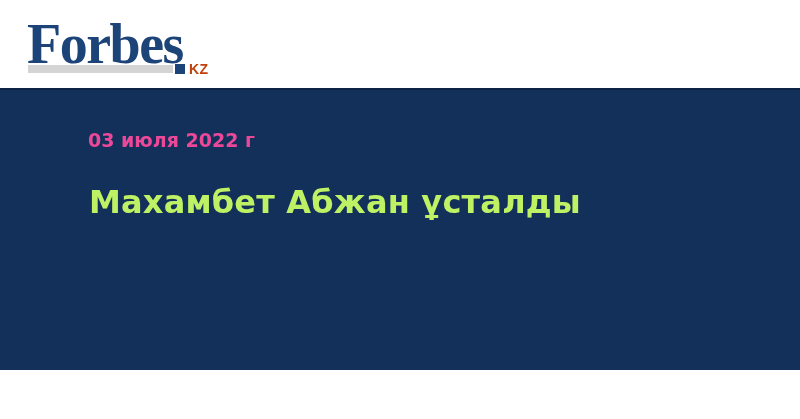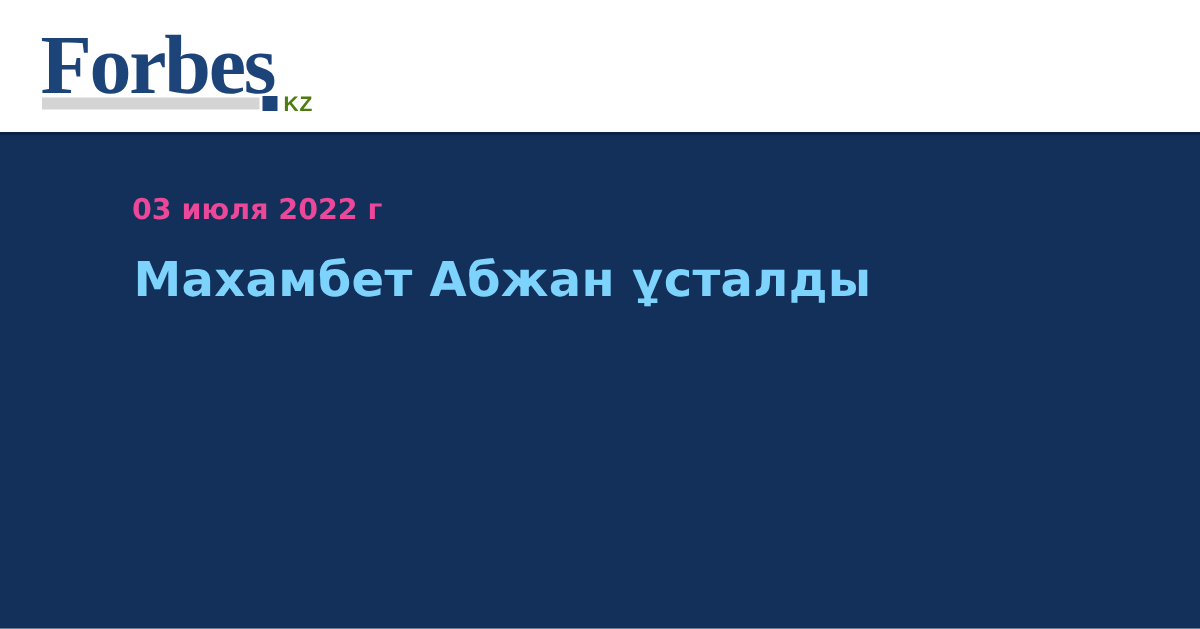--- a/index.html
+++ b/index.html
@@ -10,21 +10,21 @@
     width: 800px;
     height: 419px;
     overflow: hidden;
     font-family: "Liberation Sans", sans-serif;
     background: #ffffff;
   }
 
   .page {
     position: relative;
     width: 800px;
-    height: 419px;
+    height: 370px;
     overflow: hidden;
   }
 
   
   .site-header {
     position: absolute;
     left: 0;
     top: 0;
     width: 800px;
     height: 88px;
@@ -73,21 +73,21 @@
 
   .logo-kz {
     position: absolute;
     left: 162px;
     top: 46px;
     font-family: "Liberation Sans", sans-serif;
     font-weight: bold;
     font-size: 14px;
     line-height: 14px;
     letter-spacing: 0.5px;
-    color: #4d7c0f;
+    color: #c2410c;
   }
 
   
   .article-hero {
     position: absolute;
     left: 0;
     top: 88px;
     width: 800px;
     height: 331px;
     background: #12305a;
@@ -103,29 +103,29 @@
     font-weight: bold;
     font-size: 19px;
     line-height: 22px;
     color: #ec4899;
     white-space: nowrap;
   }
 
   .article-title {
     position: absolute;
     left: 89px;
-    top: 76px;
+    top: 92px;
     width: 640px;
     margin: 0;
     font-family: "DejaVu Sans", "Liberation Sans", sans-serif;
     font-weight: bold;
     font-size: 32px;
     line-height: 40px;
     letter-spacing: 0.2px;
-    color: #7dd3fc;
+    color: #bef264;
   }
 </style>
 </head>
 <body>
 
 <div class="page">
 
   <header class="site-header">
     <a class="logo" href="#">
       <span class="logo-wordmark">Forbes</span>

